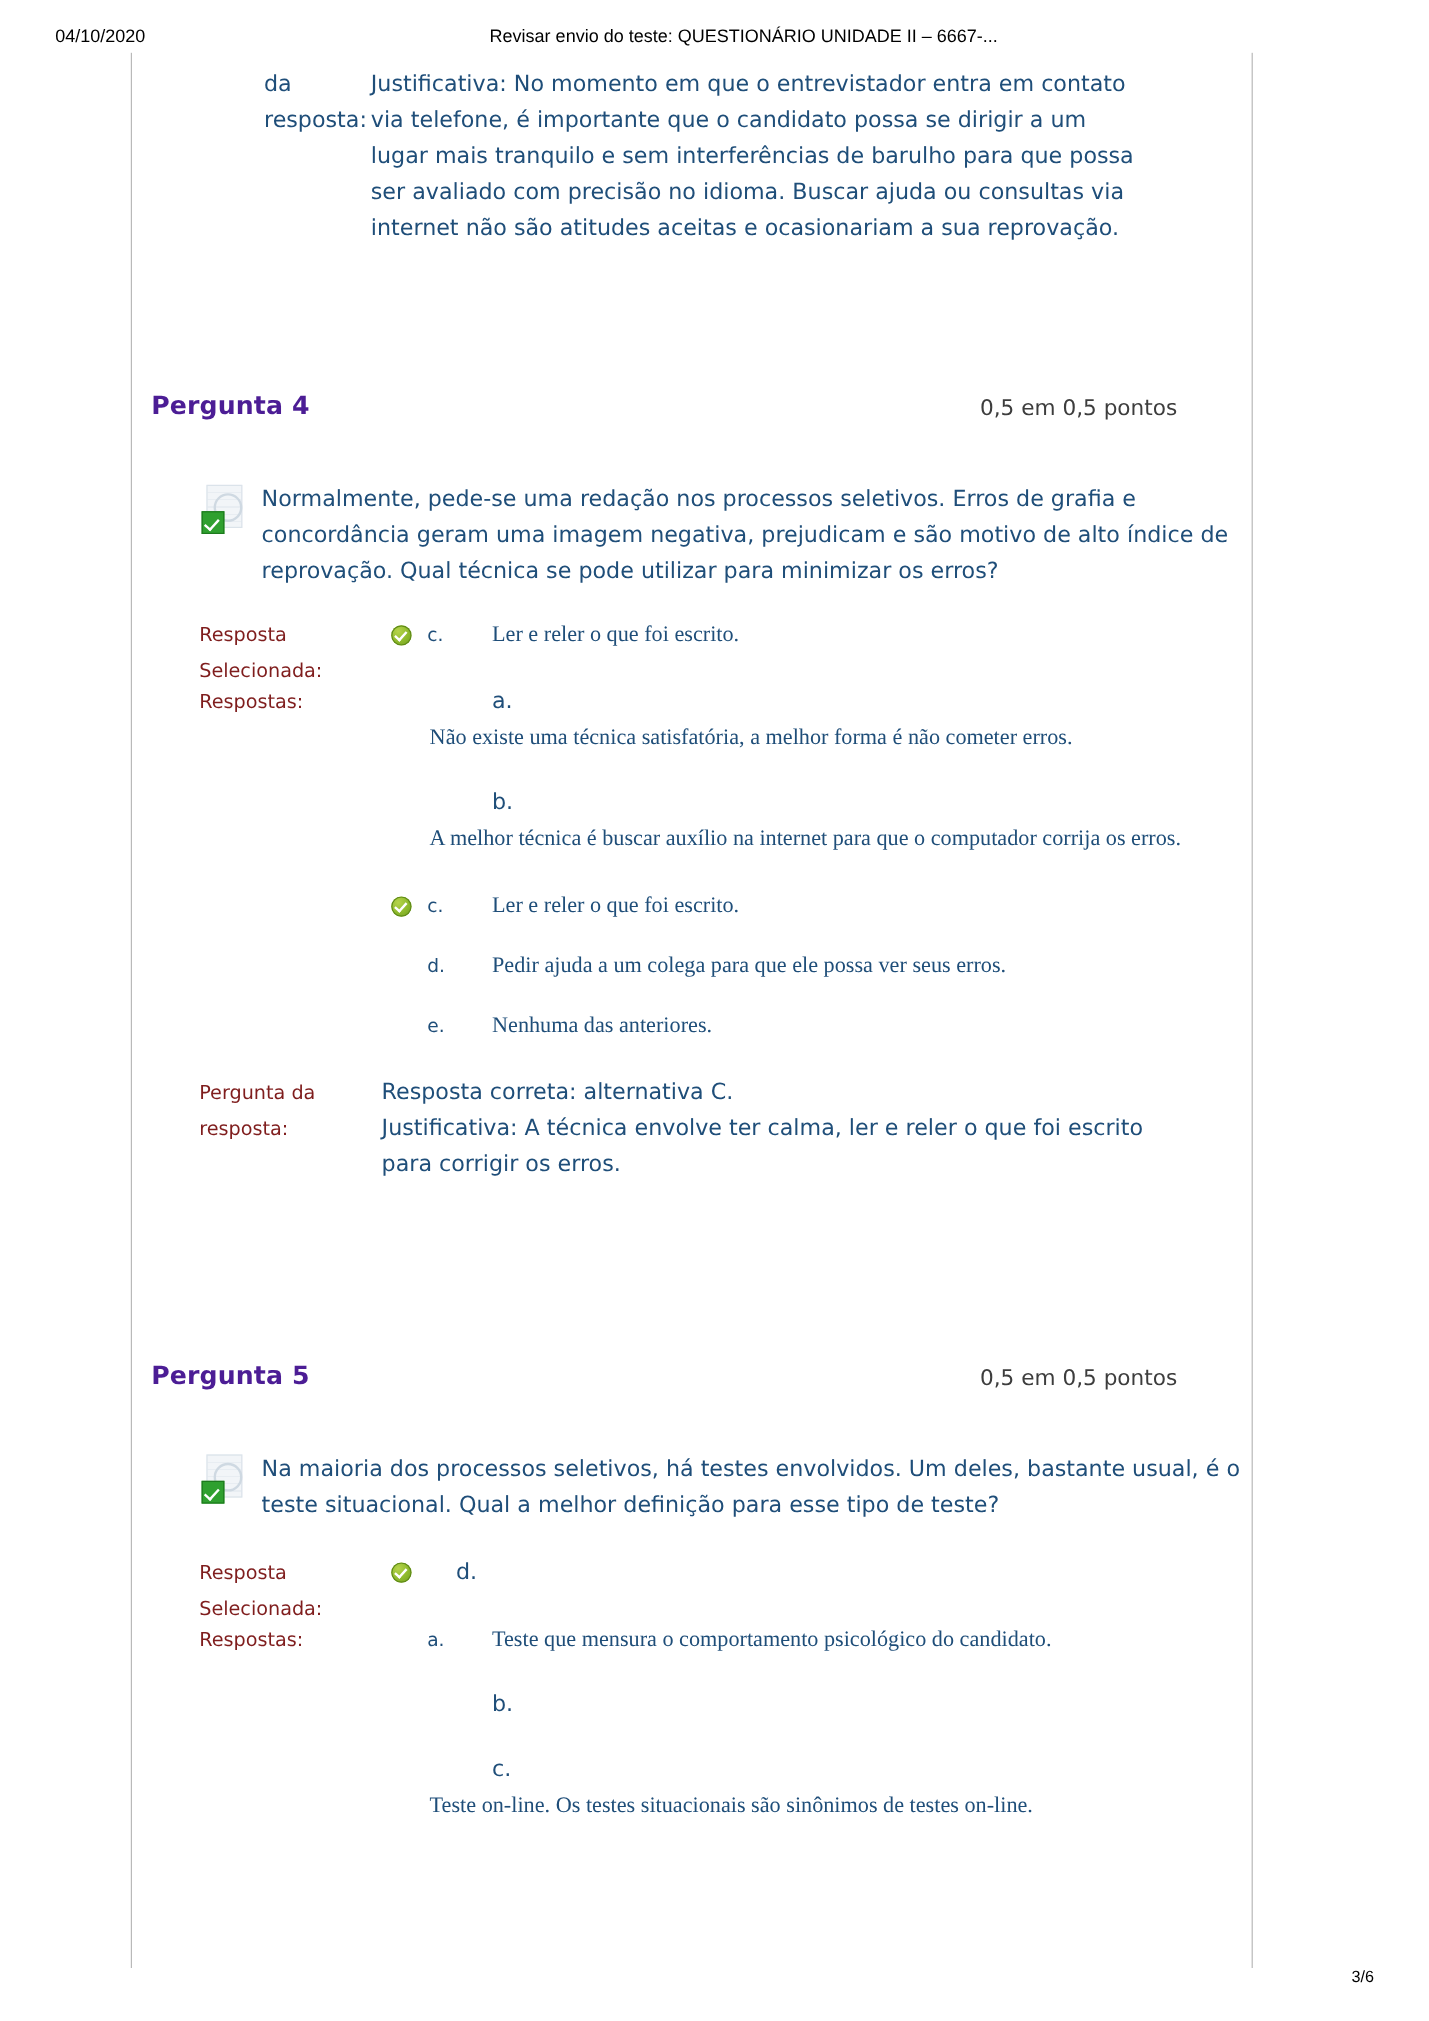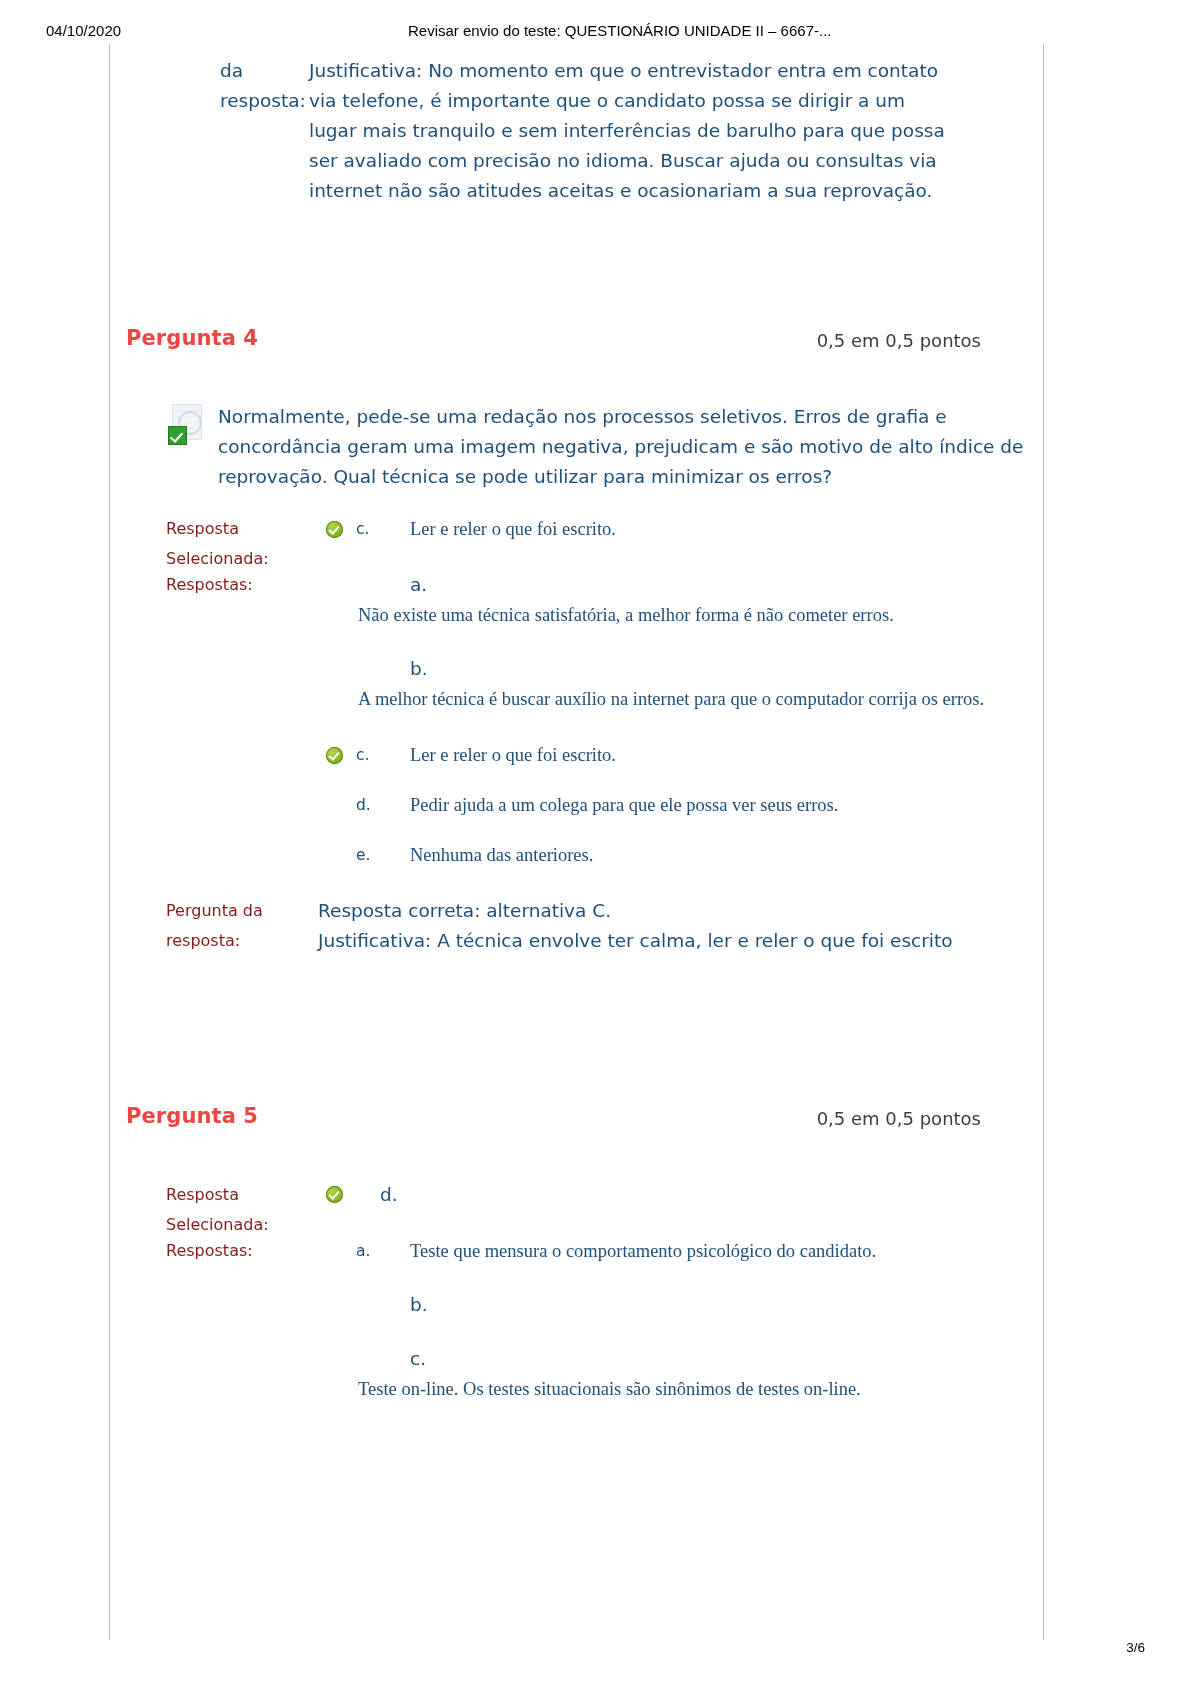--- a/index.html
+++ b/index.html
@@ -111,21 +111,21 @@
   .q-head {
     position: relative;
     height: 40px;
   }
   .q-title {
     position: absolute;
     left: 16px;
     top: 0;
     font-size: 21px;
     font-weight: bold;
-    color: #ef4444;
+    color: #4c1d95;
     letter-spacing: 0.1px;
   }
   .q-points {
     position: absolute;
     right: 62px;
     top: 4px;
     font-size: 18px;
     color: #3d3d3d;
     white-space: nowrap;
   }
@@ -370,34 +370,42 @@
       </div>
 
       <div class="ans-row" style="margin-top:26px;">
         <div class="ans-label">
           <div>Pergunta da</div>
           <div>resposta:</div>
         </div>
         <div class="ans-value fb-lines" style="margin-left:152px;">
           <div>Resposta correta: alternativa C.</div>
           <div>Justificativa: A técnica envolve ter calma, ler e reler o que foi escrito</div>
+          <div>para corrigir os erros.</div>
         </div>
       </div>
 
     </div>
   </div>
 
   <div class="question-block" style="margin-top:148px;">
     <div class="q-head">
       <span class="q-title">Pergunta 5</span>
       <span class="q-points">0,5 em 0,5 pontos</span>
     </div>
 
     <div class="q-body">
 
+      <div class="q-prompt">
+        <span class="q-icon">
+          <span class="sheet"></span>
+          <span class="check-badge"></span>
+        </span>
+        <span>Na maioria dos processos seletivos, há testes envolvidos. Um deles, bastante usual, é o teste situacional. Qual a melhor definição para esse tipo de teste?</span>
+      </div>
 
       <div class="ans-row" style="margin-top:26px;">
         <div class="ans-label">
           <div>Resposta</div>
           <div>Selecionada:</div>
         </div>
         <div class="ans-value">
           <div class="opt stacked">
             <span class="tick" style="top:6px;"></span>
             <span class="letter" style="margin-left:22px;">d.</span>

